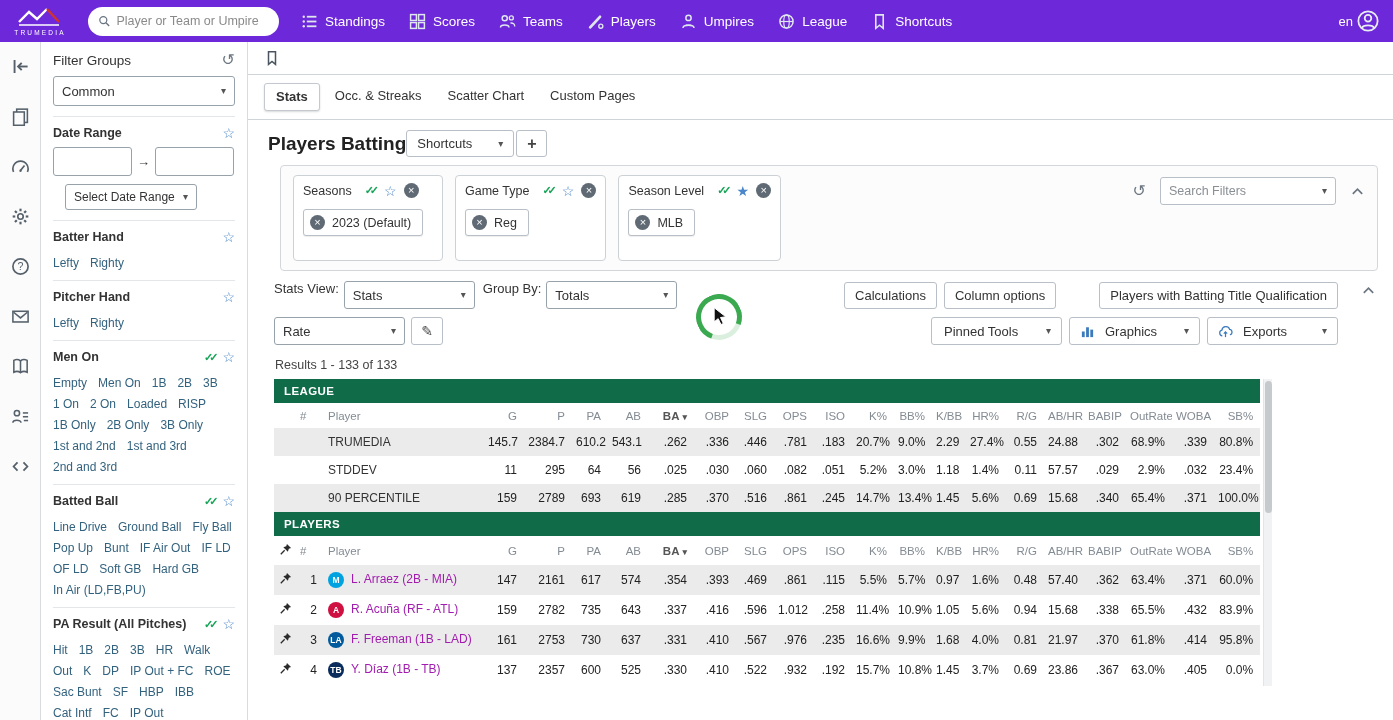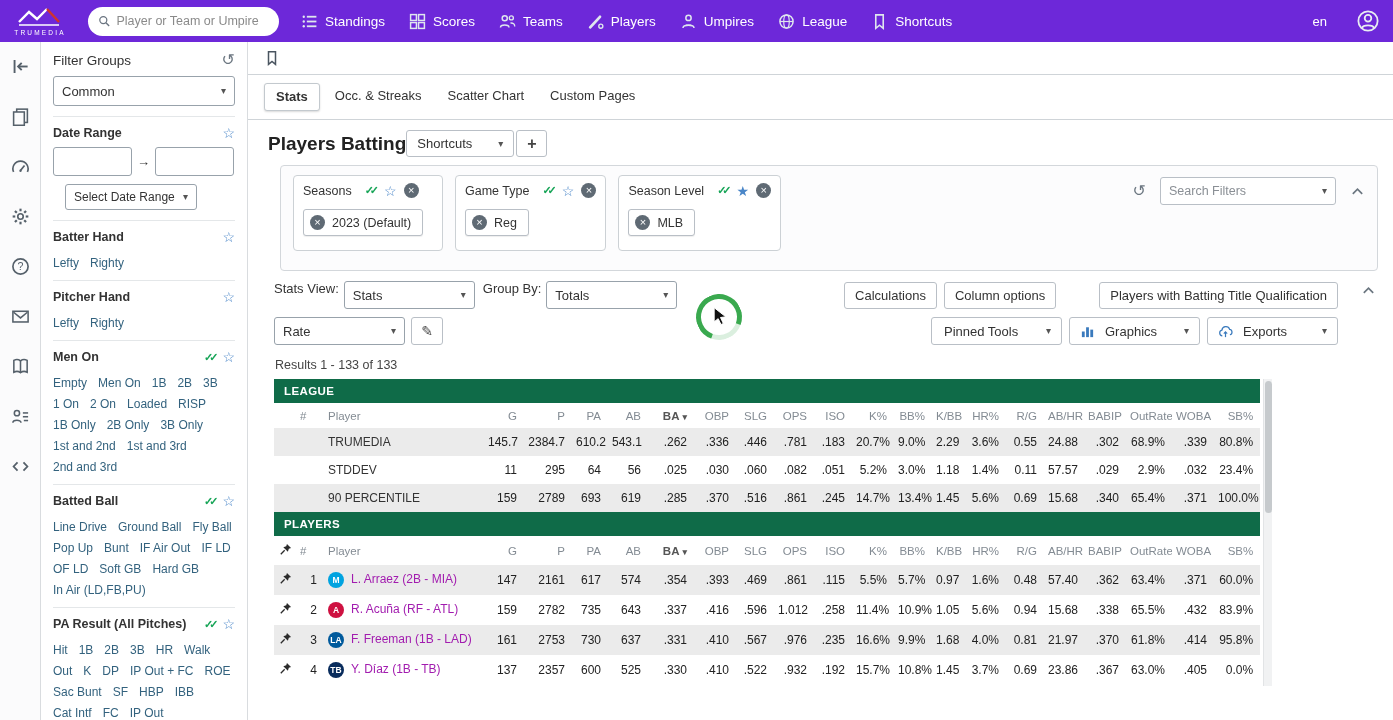--- a/index.html
+++ b/index.html
@@ -14,21 +14,21 @@
   .logo { display:flex; flex-direction:column; align-items:center; width:68px; color:#fff; cursor:pointer; }
   .logo svg { width:46px; height:22px; }
   .logo-text { font-size:6.5px; letter-spacing:2.2px; color:#fff; margin-top:1px; }
   .search-pill { display:flex; align-items:center; background:#fff; border-radius:15px; height:29px; width:191px; padding:0 10px; gap:6px; flex:none; }
   .search-pill .icn { width:14px; height:14px; color:#6a7480; }
   .search-pill input { border:none; outline:none; font-size:12.5px; width:100%; color:#333; background:transparent; }
   .search-pill input::placeholder { color:#8a8a8a; }
   .nav-items { display:flex; align-items:center; gap:24px; margin-left:8px; }
   .nav-item { display:flex; align-items:center; gap:7px; color:#fff; font-size:13.5px; cursor:pointer; white-space:nowrap; }
   .nav-item .icn { width:17px; height:17px; color:#dfe6ee; }
-  .nav-right { margin-left:auto; display:flex; align-items:center; gap:30px; color:#fff; font-size:13px; }
+  .nav-right { margin-left:auto; display:flex; align-items:center; gap:4px; color:#fff; font-size:13px; }
   .nav-right .icn { width:22px; height:22px; color:#e8edf2; cursor:pointer; }
   .lang { cursor:pointer; }
 
   
   .app-body { display:flex; height:678px; }
   .icon-rail { width:41px; border-right:1px solid #d9dcdf; background:#fbfbfc; display:flex; flex-direction:column; align-items:center; padding-top:15px; gap:31px; flex:none; }
   .rail-icon { width:19px; height:19px; color:#55606a; cursor:pointer; }
 
   
   .filter-panel { width:207px; border-right:1px solid #d9dcdf; padding:10px 12px; overflow:hidden; flex:none; }
@@ -60,21 +60,21 @@
   .subtab.active { border:1px solid #c3c9ce; border-radius:3px; background:#fff; box-shadow:0 1px 2px rgba(0,0,0,.15); font-weight:bold; }
 
   .title-row { display:flex; align-items:center; padding:10px 16px 4px 20px; }
   .page-title { font-size:19px; font-weight:bold; color:#222; }
   .title-actions { display:flex; }
   .btn { border:1px solid #b9bfc6; background:#fff; border-radius:3px; height:27px; font-size:13px; color:#333; display:inline-flex; align-items:center; gap:8px; padding:0 10px; cursor:pointer; white-space:nowrap; }
   .shortcuts-btn { width:108px; justify-content:space-between; }
   .plus-btn { width:31px; justify-content:center; margin-left:2px; font-size:16px; font-weight:bold; color:#444; }
 
   .chips-box { margin:4px 15px 0 32px; border:1px solid #d3d7db; border-radius:4px; background:#fcfcfd; padding:9px 12px; display:flex; align-items:flex-start; gap:12px; height:106px; }
-  .chip-group { border:1px solid #ccd1d5; border-radius:4px; background:#fff; padding:7px 9px 10px; height:76px; min-width:150px; }
+  .chip-group { border:1px solid #ccd1d5; border-radius:4px; background:#fff; padding:7px 9px 10px; height:86px; min-width:150px; }
   .cg-head { display:flex; align-items:center; gap:7px; margin-bottom:11px; }
   .cg-label { font-size:12.5px; color:#333; margin-right:6px; }
   .cg-head .check2 { padding-right:2px; }
   .circle-x { width:15px; height:15px; border-radius:50%; background:#5f6a74; color:#fff; font-size:11px; display:inline-flex; align-items:center; justify-content:center; cursor:pointer; line-height:1; flex:none; }
   .chip { display:inline-flex; align-items:center; gap:7px; border:1px solid #b9bfc6; border-radius:3px; background:#fff; height:27px; padding:0 11px 0 6px; font-size:12.5px; color:#333; box-shadow:0 1px 1px rgba(0,0,0,.07); }
   .chips-right { margin-left:auto; display:flex; align-items:center; gap:14px; margin-top:2px; }
   .search-filters { width:176px; height:28px; border:1px solid #b9bfc6; border-radius:3px; display:flex; align-items:center; justify-content:space-between; padding:0 8px; font-size:12.5px; color:#8a8f95; background:#fff; cursor:pointer; }
   .chev { width:15px; height:15px; color:#6b7680; cursor:pointer; }
 
   .controls { padding:10px 15px 0 26px; position:relative; }
@@ -639,21 +639,21 @@
               <td>610.2</td>
               <td>543.1</td>
               <td class="sorted">.262</td>
               <td>.336</td>
               <td>.446</td>
               <td>.781</td>
               <td>.183</td>
               <td>20.7%</td>
               <td>9.0%</td>
               <td>2.29</td>
-              <td>3.6%</td>
+              <td>27.4%</td>
               <td>0.55</td>
               <td>24.88</td>
               <td>.302</td>
               <td>68.9%</td>
               <td>.339</td>
               <td>80.8%</td>
             </tr>
             <tr class="data">
               <td class="pin-col"></td>
               <td class="rank"></td>

